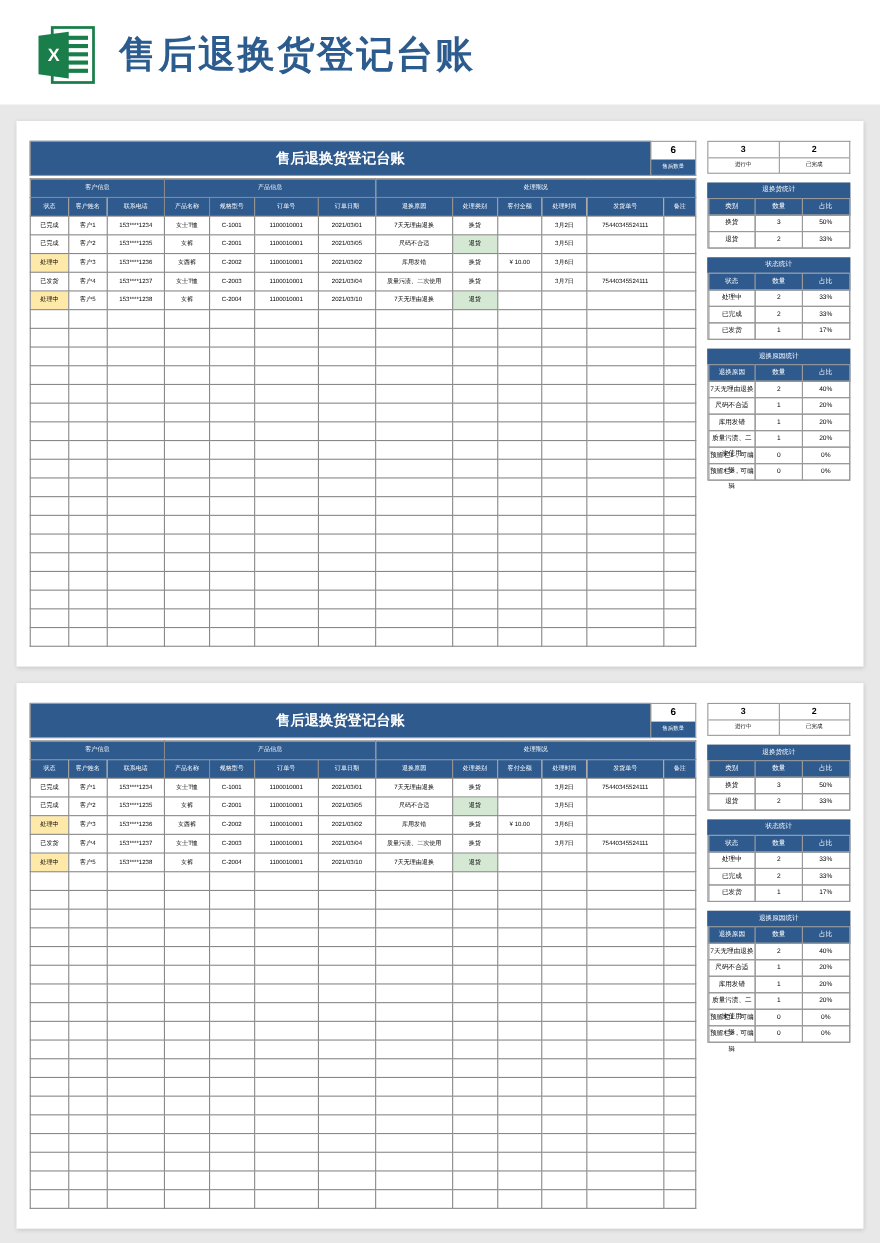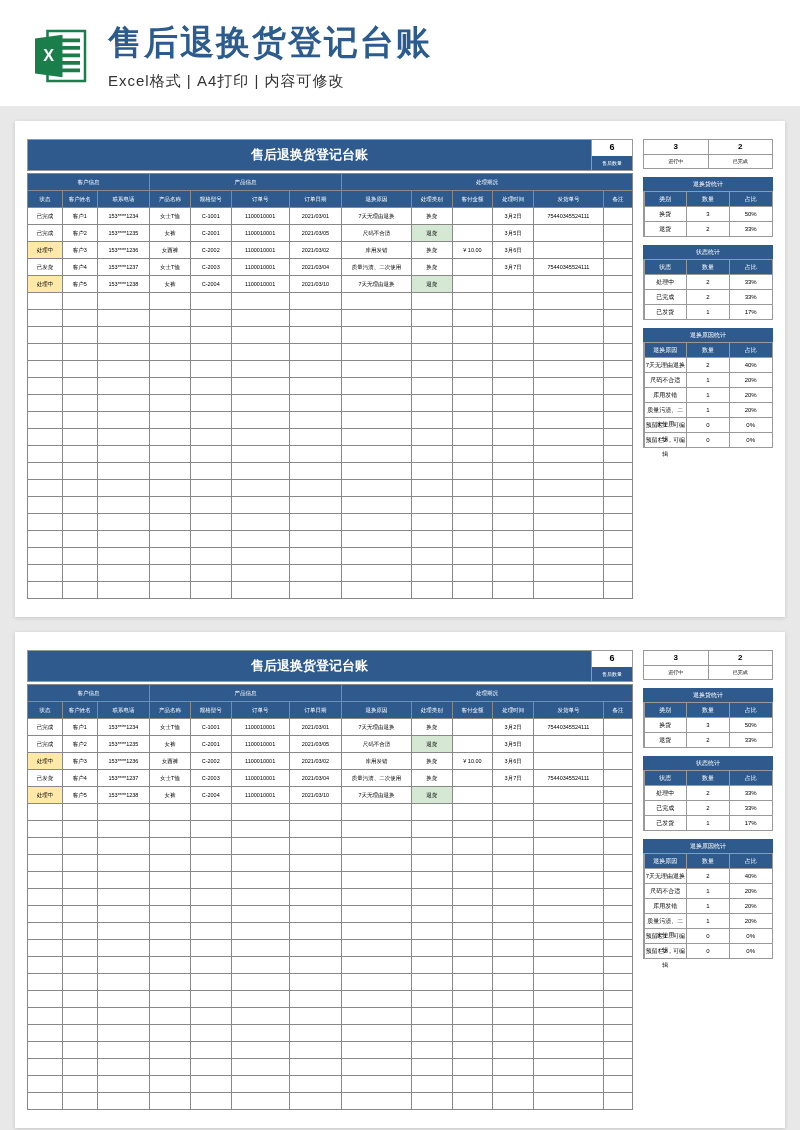--- a/index.html
+++ b/index.html
@@ -45,21 +45,20 @@
         <rect x="18" y="16" width="22" height="3" fill="#1a7e4b"></rect>
         <rect x="18" y="22" width="22" height="3" fill="#1a7e4b"></rect>
         <rect x="18" y="28" width="22" height="3" fill="#1a7e4b"></rect>
         <rect x="18" y="34" width="22" height="3" fill="#1a7e4b"></rect>
         <path d="M4 10 L26 7 L26 41 L4 38 Z" fill="#1a7e4b"></path>
         <text x="15" y="28" fill="#fff" font-size="13" font-weight="bold" text-anchor="middle" font-family="Arial">X</text>
       </svg>
  </div>
  <div class="title-blk">
   <div class="main-title">售后退换货登记台账</div>
-  <div class="sub-title">Excel格式 | A4打印 | 内容可修改</div>
  </div>
 </div>
 
 <div id="sheets">
     <div class="page">
       <div class="sheet">
         <div class="main-col">
           <div class="banner">
             <div class="banner-title">售后退换货登记台账</div>
             <div class="banner-box">

